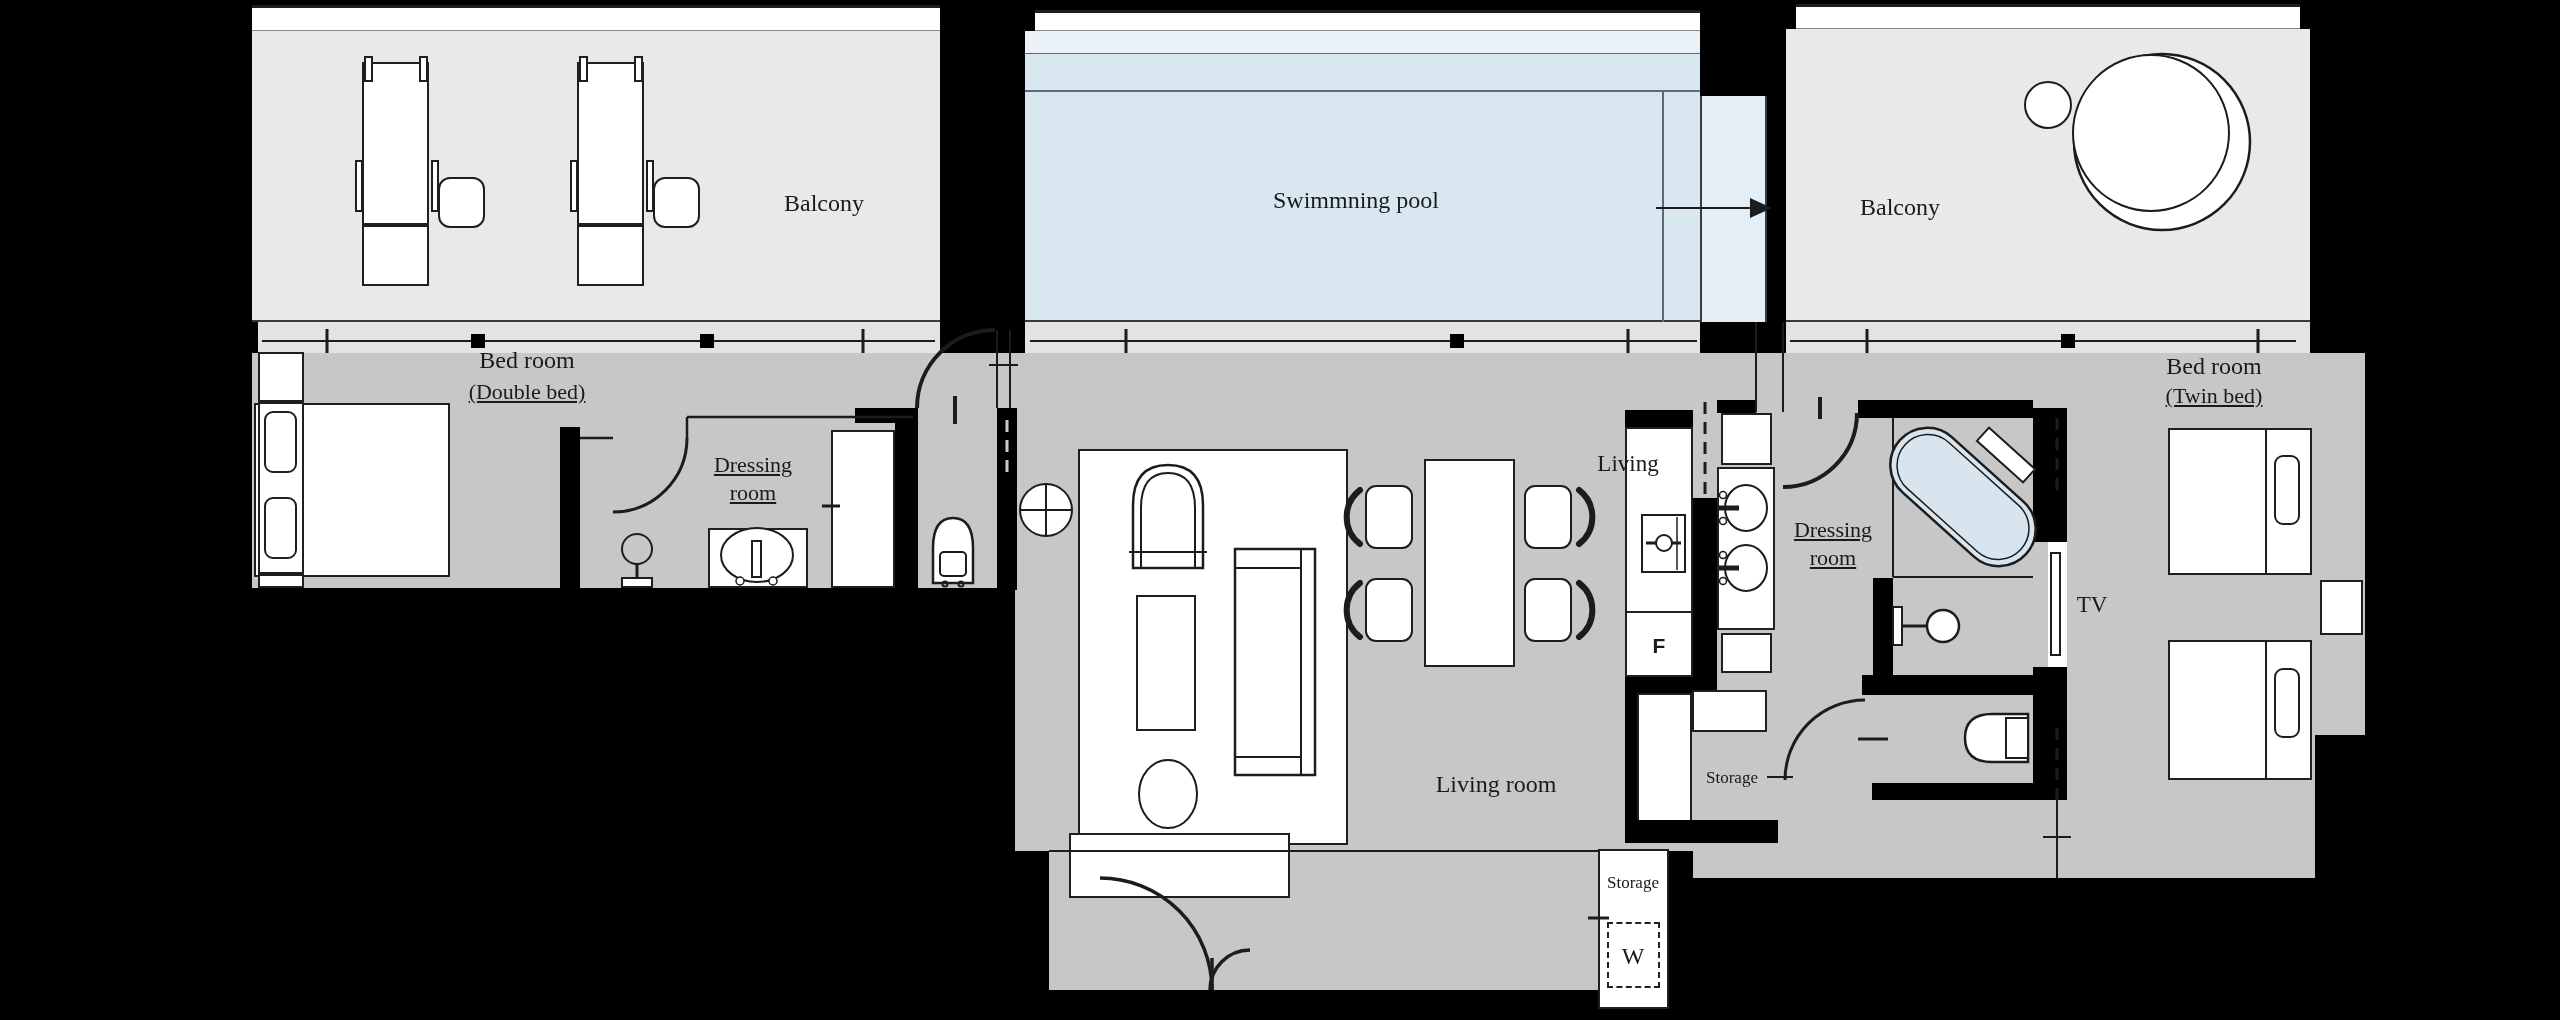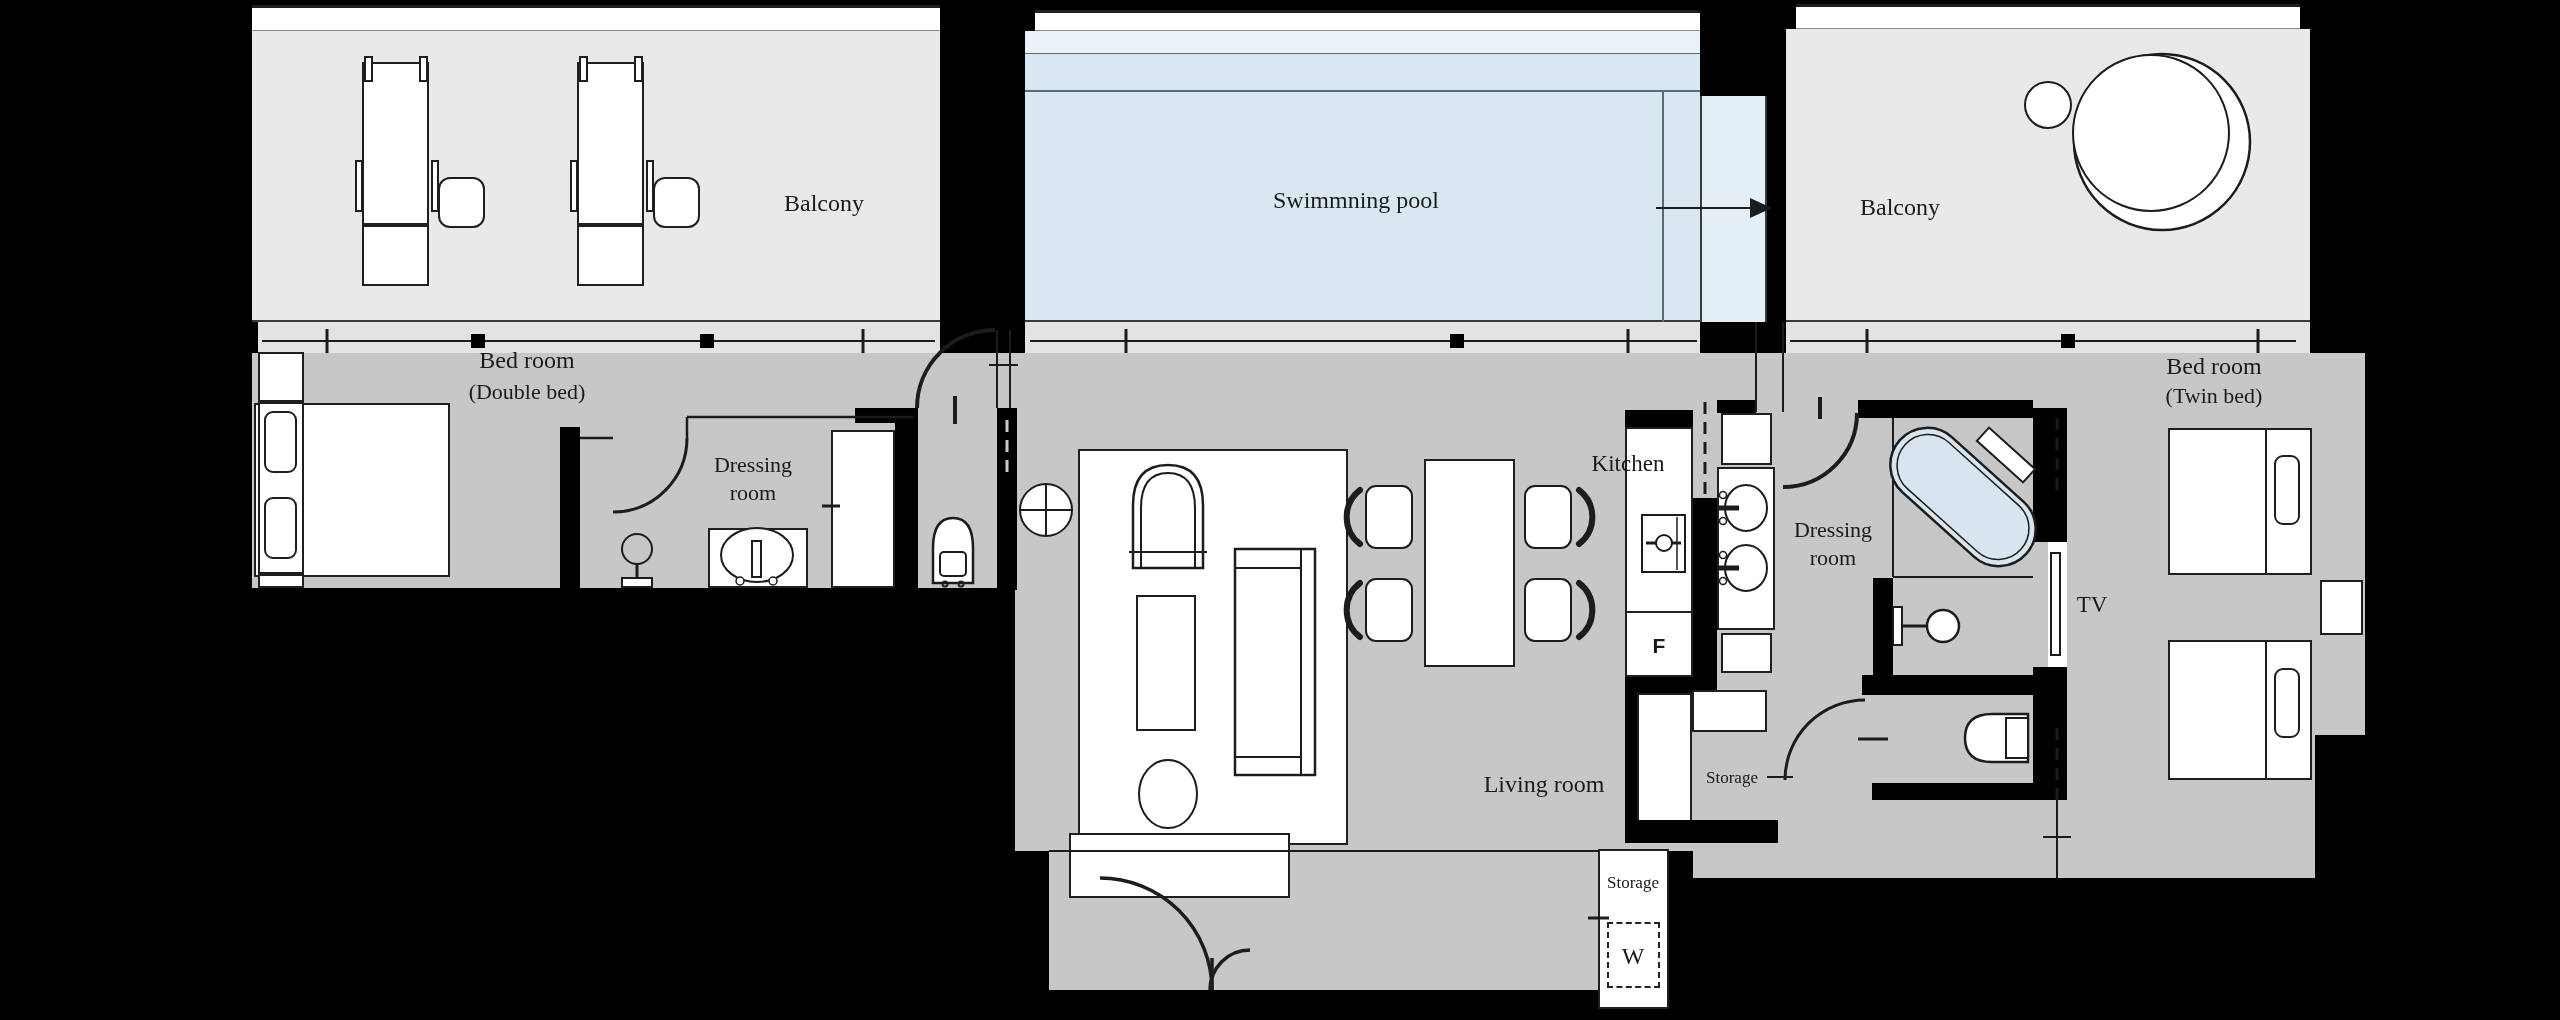--- a/index.html
+++ b/index.html
@@ -7,21 +7,21 @@
          font-family:"Liberation Serif", serif;color:#1a1a1a;}
   .a{position:absolute;box-sizing:border-box;}
   .wall{background:#000;}
   .floor{background:#c7c7c7;}
   .balc{background:#e9e9e9;border-bottom:2px solid #3a3a3a;}
   .band{background:#e3e3e3;}
   .topband{background:#ffffff;border-top:3px solid #1f1f1f;border-bottom:1px solid #8a8a8a;}
   .wht{background:#fff;border:2px solid #1f1f1f;}
   .rnd{border-radius:9px;}
   .lbl{position:absolute;transform:translate(-50%,-50%);white-space:nowrap;line-height:1;}
-  .s24{font-size:24px;} .s22{font-size:22px;} .s23{font-size:23px;} .s17{font-size:17px;}
+  .s24{font-size:24px;} .s22{font-size:22px;text-decoration:underline;} .s23{font-size:23px;} .s17{font-size:17px;}
   .fmark{font-family:"Liberation Sans",sans-serif;font-weight:bold;font-size:21px;}
   svg.ov{position:absolute;left:0;top:0;pointer-events:none;}
 </style>
 </head>
 <body>
 
 <div id="stage">
 
   <div class="a topband" style="left:252px;top:5px;width:688px;height:26px;"></div>
   <div class="a topband" style="left:1035px;top:10px;width:665px;height:21px;"></div>
@@ -291,22 +291,22 @@
   <span class="lbl s24" style="left:824px;top:203px;">Balcony</span>
   <span class="lbl s24" style="left:1356px;top:200px;text-align:center;">Swimmning pool</span>
   <span class="lbl s24" style="left:1900px;top:207px;">Balcony</span>
 
   <span class="lbl s24" style="left:527px;top:360px;">Bed room</span>
   <span class="lbl s22" style="left:527px;top:392px;">(Double bed)</span>
 
   <span class="lbl s22" style="left:753px;top:465px;">Dressing</span>
   <span class="lbl s22" style="left:753px;top:493px;">room</span>
 
-  <span class="lbl s23" style="left:1628px;top:463px;">Kitchen</span>
-  <span class="lbl s24" style="left:1496px;top:784px;margin-left:48px;">Living room</span>
+  <span class="lbl s23" style="left:1628px;top:463px;">Living</span>
+  <span class="lbl s24" style="left:1496px;top:784px;">Living room</span>
 
   <span class="lbl s22" style="left:1833px;top:530px;">Dressing</span>
   <span class="lbl s22" style="left:1833px;top:558px;">room</span>
 
   <span class="lbl s24" style="left:2214px;top:366px;">Bed room</span>
   <span class="lbl s22" style="left:2214px;top:396px;">(Twin bed)</span>
 
   <span class="lbl s17" style="left:1732px;top:777px;">Storage</span>
   <span class="lbl s17" style="left:1633px;top:882px;">Storage</span>
   <span class="lbl s24" style="left:1633px;top:956px;">W</span>

